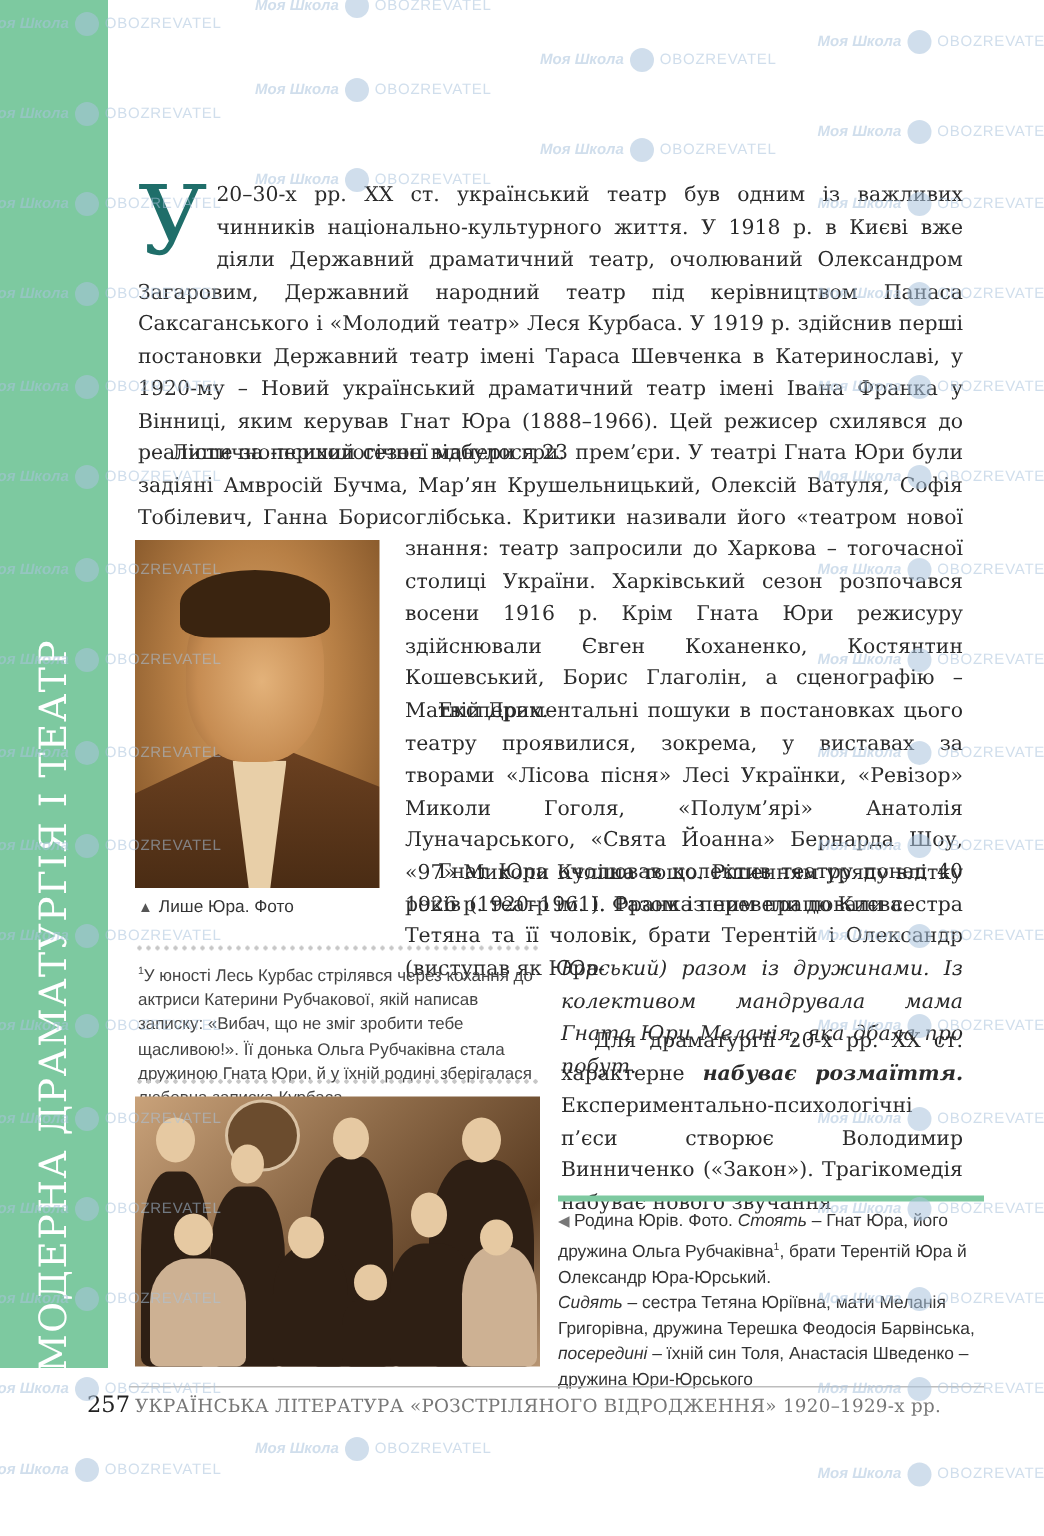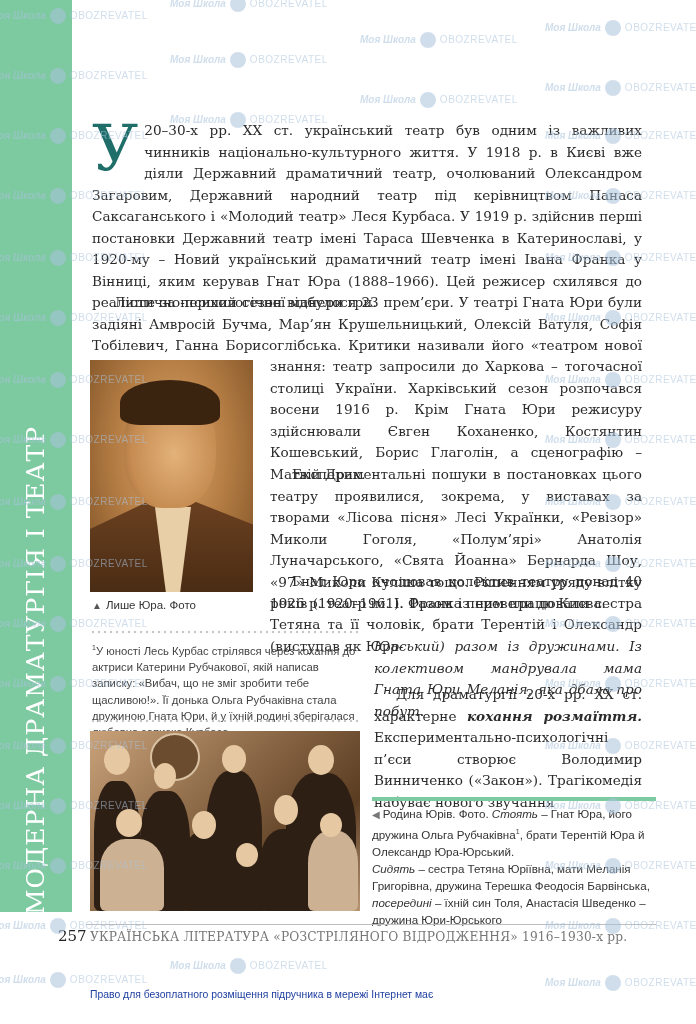--- a/index.html
+++ b/index.html
@@ -136,21 +136,21 @@
 
 <div class="text p-indent" style="left:270px; top:571px; width:372px;">
   <span>Гнат Юра очолював колектив театру понад 40 років (1920–1961). Разом із ним працювали сестра Тетяна та її чоловік, брати Терентій і Олександр (виступав як Юра-</span>
 </div>
 
 <div class="text" style="left:374px; top:636px; width:268px;font-style:italic;">
   <span>Юрський) разом із дружинами. Із колективом мандрувала мама Гната Юри Меланія, яка дбала про побут.</span>
 </div>
 
 <div class="text p-indent" style="left:374px; top:684px; width:268px;">
-  <span>Для драматургії 20-х рр. XX ст. характерне </span><b class="bi">кохання розмаїття.</b><span> Експериментально-психологічні п’єси створює Володимир Винниченко («Закон»). Трагікомедія набуває нового звучання</span>
+  <span>Для драматургії 20-х рр. XX ст. характерне </span><b class="bi">набуває розмаїття.</b><span> Експериментально-психологічні п’єси створює Володимир Винниченко («Закон»). Трагікомедія набуває нового звучання</span>
 </div>
 
 <div class="photo1">
   <div class="coat"></div>
   <div class="shirt"></div>
   <div class="head"></div>
   <div class="hair"></div>
 </div>
 <div class="caption1">
   <span class="tri">▲</span><span>Лише Юра. Фото</span>
@@ -184,24 +184,23 @@
   <div class="person" style="left:230px; top:82px; width:22px; height:24px;"></div>
 </div>
 
 <div class="green-rule"></div>
 <div class="caption2">
   <span class="ptr">◀</span><span>Родина Юрів. Фото. </span><i>Стоять</i><span> – Гнат Юра, його дружина Ольга Рубчаківна</span><sup style="font-size:7px">1</sup><span>, брати Терентій Юра й Олександр Юра-Юрський.</span><br><i>Сидять</i><span> – сестра Тетяна Юріївна, мати Меланія Григорівна, дружина Терешка Феодосія Барвінська, </span><i>посередині</i><span> – їхній син Толя, Анастасія Шведенко – дружина Юри-Юрського</span>
 </div>
 
 <div class="footer-rule"></div>
 <div class="page-num">257</div>
-<div class="running-head">УКРАЇНСЬКА ЛІТЕРАТУРА «РОЗСТРІЛЯНОГО ВІДРОДЖЕННЯ» 1916–1930-х рр.</div>
+<div class="running-head">УКРАЇНСЬКА ЛІТЕРАТУРА «РОЗСТРІЛЯНОГО ВІДРОДЖЕННЯ» 1920–1929-х рр.</div>
 
 <div class="license">
-  <div>Право для безоплатного розміщення підручника в мережі Інтернет має</div>
 </div>
 
 <div class="watermarks">
   <div class="wm" style="left:-10px; top:8px;"><span>Моя Школа</span><span class="circ"></span><span class="brand">OBOZREVATEL</span></div>
   <div class="wm" style="left:170px; top:-4px;"><span>Моя Школа</span><span class="circ"></span><span class="brand">OBOZREVATEL</span></div>
   <div class="wm" style="left:170px; top:52px;"><span>Моя Школа</span><span class="circ"></span><span class="brand">OBOZREVATEL</span></div>
   <div class="wm" style="left:360px; top:32px;"><span>Моя Школа</span><span class="circ"></span><span class="brand">OBOZREVATEL</span></div>
   <div class="wm" style="left:545px; top:20px;"><span>Моя Школа</span><span class="circ"></span><span class="brand">OBOZREVATEL</span></div>
   <div class="wm" style="left:-10px; top:68px;"><span>Моя Школа</span><span class="circ"></span><span class="brand">OBOZREVATEL</span></div>
   <div class="wm" style="left:545px; top:80px;"><span>Моя Школа</span><span class="circ"></span><span class="brand">OBOZREVATEL</span></div>

